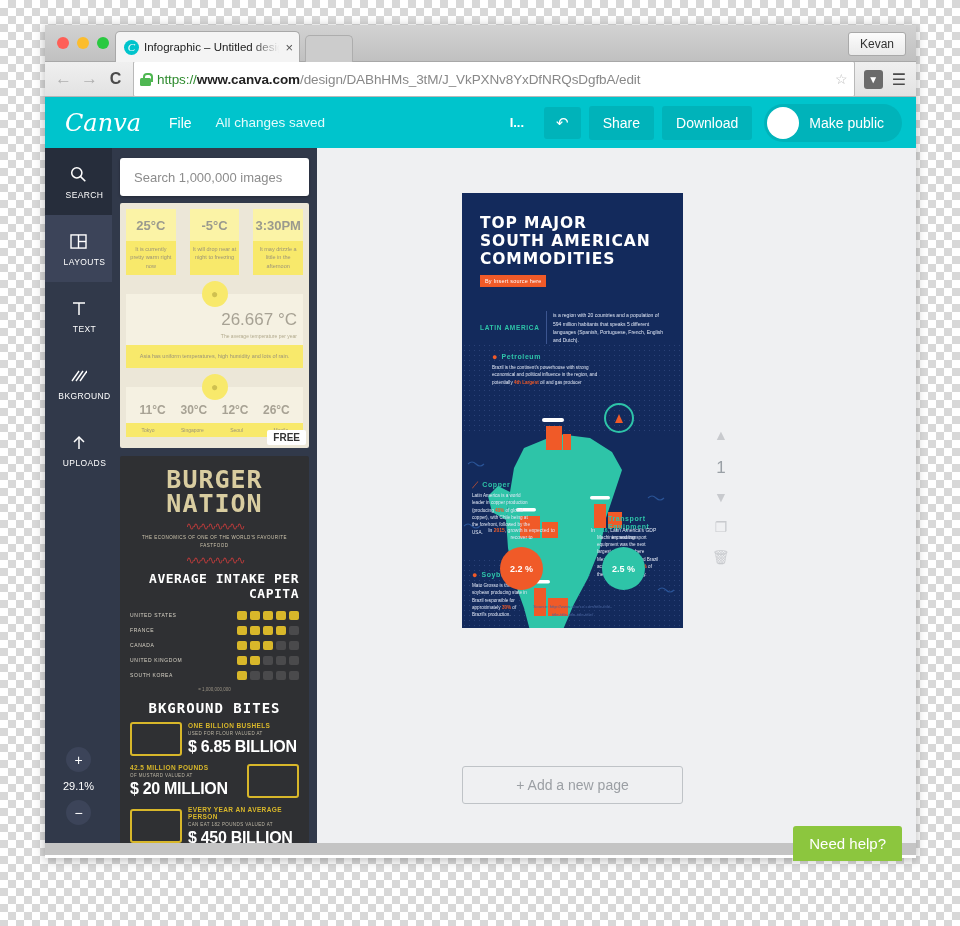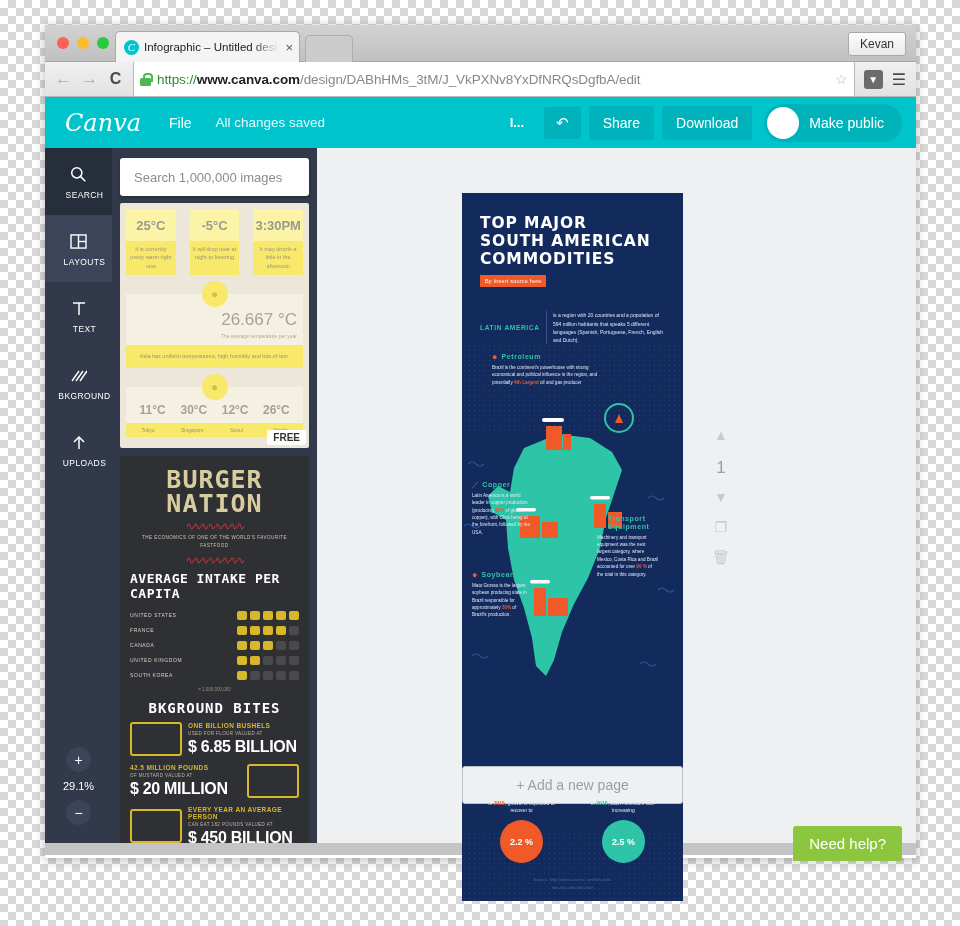--- a/index.html
+++ b/index.html
@@ -189,42 +189,42 @@
   
   .bg { background: #2f3033; height: 400px; padding: 12px 10px; color: #d9cda0; }
   .bg-title {
     font-family: "DejaVu Sans Mono", monospace; font-weight: bold;
     font-size: 25px; line-height: .95; text-align: center; letter-spacing: 1px;
   }
   .bg-wave { color: #b93b3b; text-align:center; font-size: 11px; letter-spacing: -2px; margin: 4px 0; overflow:hidden; height:10px;}
   .bg-sub { font-size: 4.5px; color: #cfc6ae; text-align: center; line-height: 1.8; letter-spacing:.5px;}
   .bg-h2 {
     font-family: "DejaVu Sans Mono", monospace; font-weight: bold; color: #fff;
-    font-size: 13px; text-align: left; line-height: 1.15; margin: 8px 0 6px; letter-spacing: .5px;
+    font-size: 13px; text-align: right; line-height: 1.15; margin: 8px 0 6px; letter-spacing: .5px;
   }
   .bg-row { display: flex; align-items: center; font-size: 5px; color: #d8d3c6; padding: 3px 0; letter-spacing: .6px; }
   .bg-row .nm { flex: 1; }
   .bg-icons { display: flex; gap: 3px; }
   .bgi { width: 10px; height: 9px; background: #d8b72a; border-radius: 2px; }
   .bgi.off { background: #4a4a4c; }
   .bg-legend { font-size: 4.5px; color: #9a9384; text-align: center; margin-top: 4px; }
   .bg-h3 {
     font-family: "DejaVu Sans Mono", monospace; font-weight: bold; color: #fff;
     font-size: 14px; text-align: center; margin: 8px 0 6px; letter-spacing: 1px;
   }
   .bg-fact { display: flex; align-items: center; gap: 6px; margin-bottom: 8px; }
   .bg-fact .art { width: 52px; height: 34px; border: 2px solid #d8b72a; border-radius: 3px; flex: 0 0 auto; }
   .bg-fact .txt { flex: 1; }
   .bg-fact .t1 { font-size: 6.5px; color: #d8b72a; font-weight: bold; letter-spacing:.4px;}
   .bg-fact .t2 { font-size: 4.5px; color: #bdb7a6; margin: 2px 0; letter-spacing:.4px;}
   .bg-fact .t3 { font-size: 16px; color: #fff; font-weight: bold; letter-spacing:-.3px;}
   
   .canvas { flex: 1; background: #eff0f2; position: relative; }
   .page {
-    position: absolute; left: 145px; top: 45px; width: 221px; height: 708px;
+    position: absolute; left: 145px; top: 45px; width: 221px; height: 435px;
     background: #132a5c; overflow: hidden;
   }
   .ig-pad { padding: 22px 18px 0; position: relative; z-index: 2; }
   .ig-title {
     color: #fff; font-size: 15.5px; font-weight: bold; line-height: 1.15;
     letter-spacing: .9px; font-family: "DejaVu Sans", sans-serif;
   }
   .ig-badge {
     display: inline-block; background: #f05a28; color: #fff;
     font-size: 5.5px; padding: 3px 5px; margin-top: 7px; letter-spacing: .2px;

